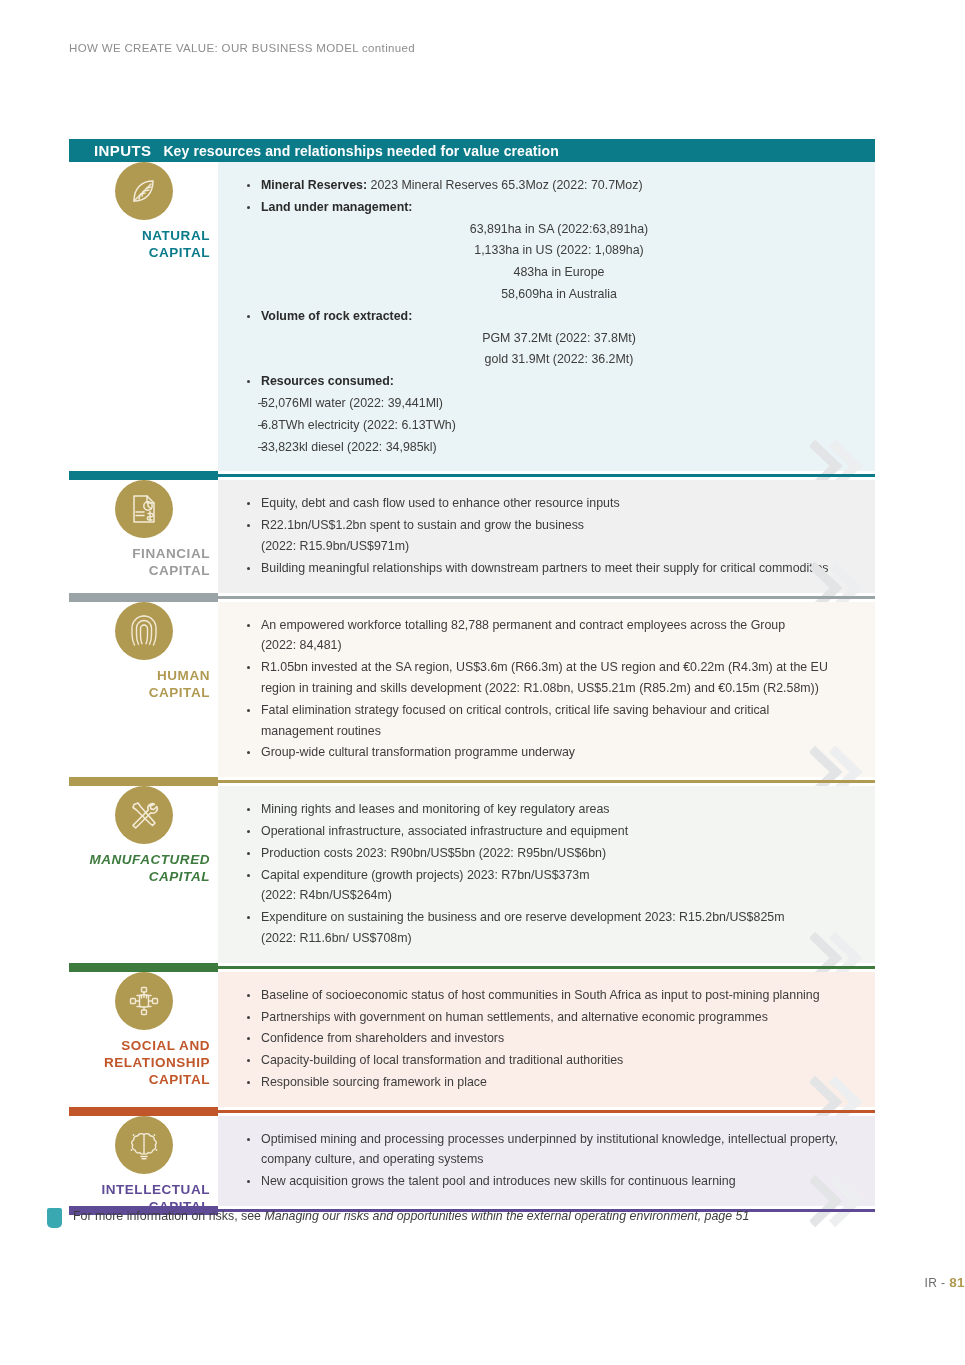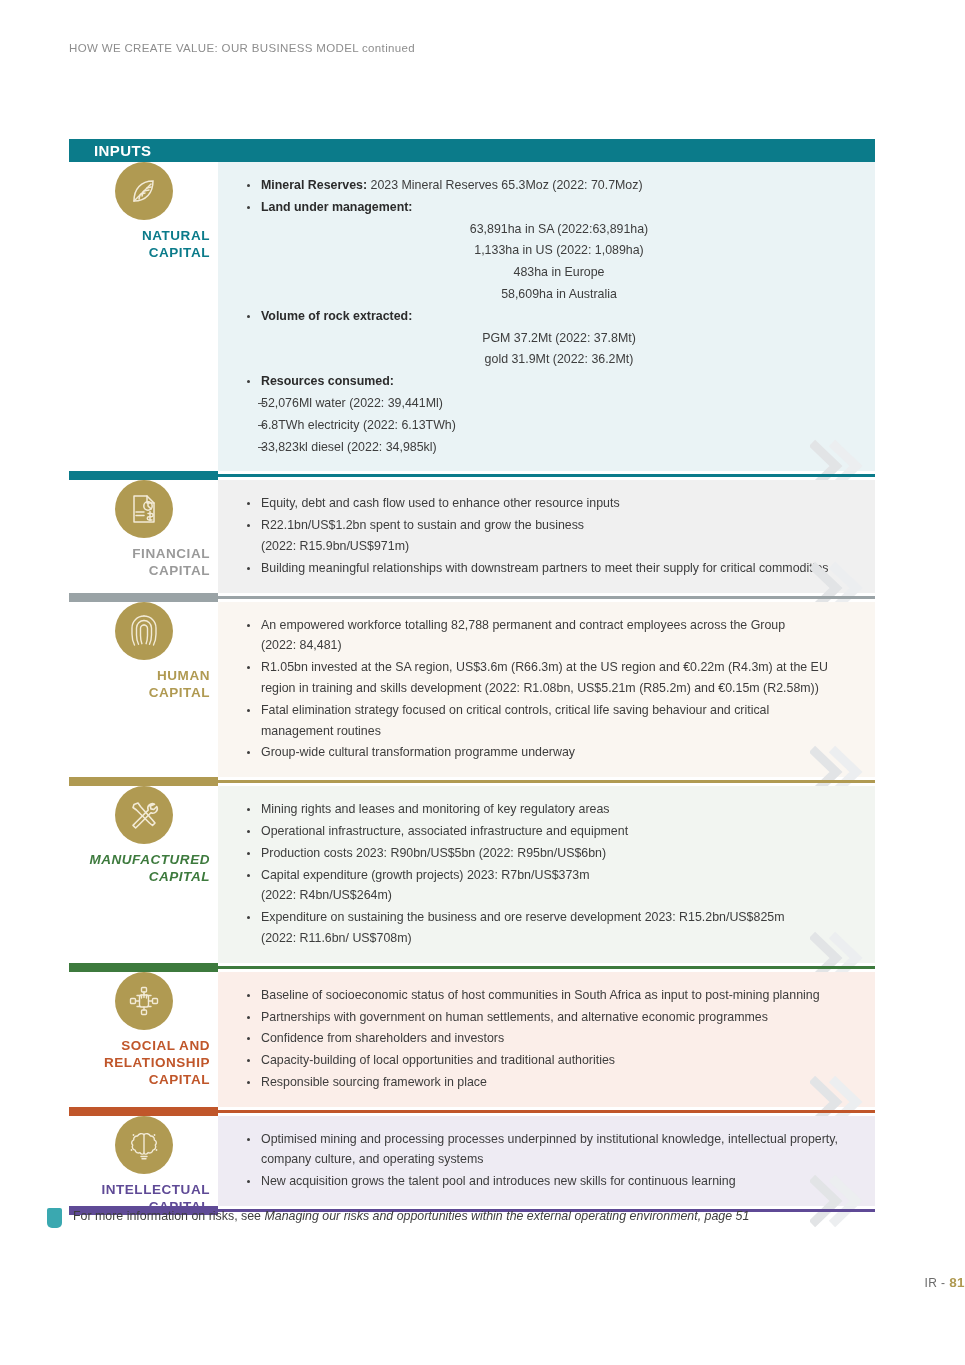--- a/index.html
+++ b/index.html
@@ -219,20 +219,21 @@
 <body>
 
 <div class="page-header">
   <span>HOW WE CREATE VALUE: OUR BUSINESS MODEL continued</span>
 </div>
 
 <div class="model">
 
   <div class="banner">
     <span class="banner-word">INPUTS</span>
+    <span class="banner-sub">Key resources and relationships needed for value creation</span>
   </div>
 
   <div id="rows-host">
   <div class="cap-row" style="background:#eaf3f5;">
     <div class="cap-left">
       <div class="cap-ident">
         <div class="cap-icon" style="background:#b09a52;">
               <svg width="34" height="34" viewBox="0 0 34 34" fill="none" stroke="#f2ead6" stroke-width="1.5" stroke-linecap="round">
       <path d="M7 27C7 15 14 7 26 7c0 12-7 20-19 20z"></path>
       <path d="M7 27L24 10"></path>
@@ -396,21 +397,21 @@
               <div>RELATIONSHIP</div>
               <div>CAPITAL</div>
             </div>
       </div>
     </div>
     <div class="cap-body">
       <ul class="blist">
         <li class="bulleted"><span>Baseline of socioeconomic status of host communities in South Africa as input to post-mining planning</span></li>
             <li class="bulleted"><span>Partnerships with government on human settlements, and alternative economic programmes</span></li>
             <li class="bulleted"><span>Confidence from shareholders and investors</span></li>
-            <li class="bulleted"><span>Capacity-building of local opportunities and traditional authorities</span></li>
+            <li class="bulleted"><span>Capacity-building of local transformation and traditional authorities</span></li>
             <li class="bulleted"><span>Responsible sourcing framework in place</span></li>
       </ul>
     </div>
     <div class="chev" style="bottom:-22px;"><svg width="58" height="54" viewBox="0 0 58 54" fill="none">
       <path d="M2 4 L26 27 L2 50" stroke="#e2e4e6" stroke-width="9" stroke-linejoin="miter" fill="none"></path>
       <path d="M22 4 L46 27 L22 50" stroke="#eceef0" stroke-width="9" stroke-linejoin="miter" fill="none"></path>
     </svg></div>
   </div>
   <div class="divider">
     <div class="thick" style="background:#c0562a;"></div>

